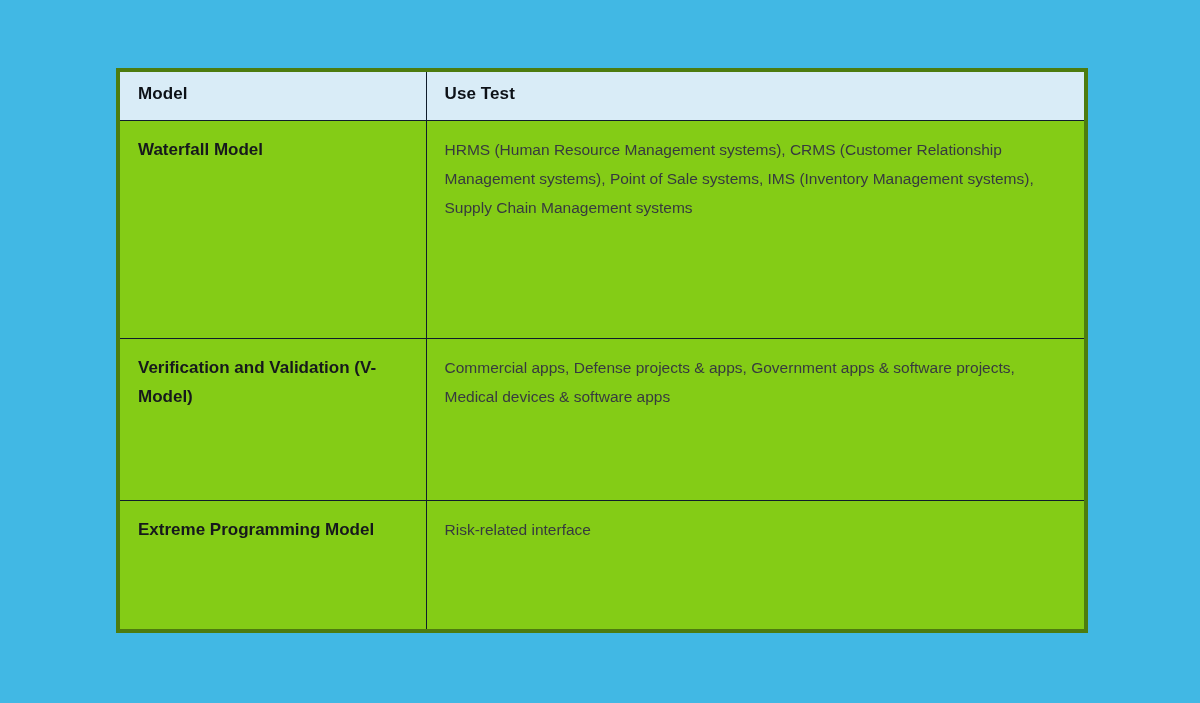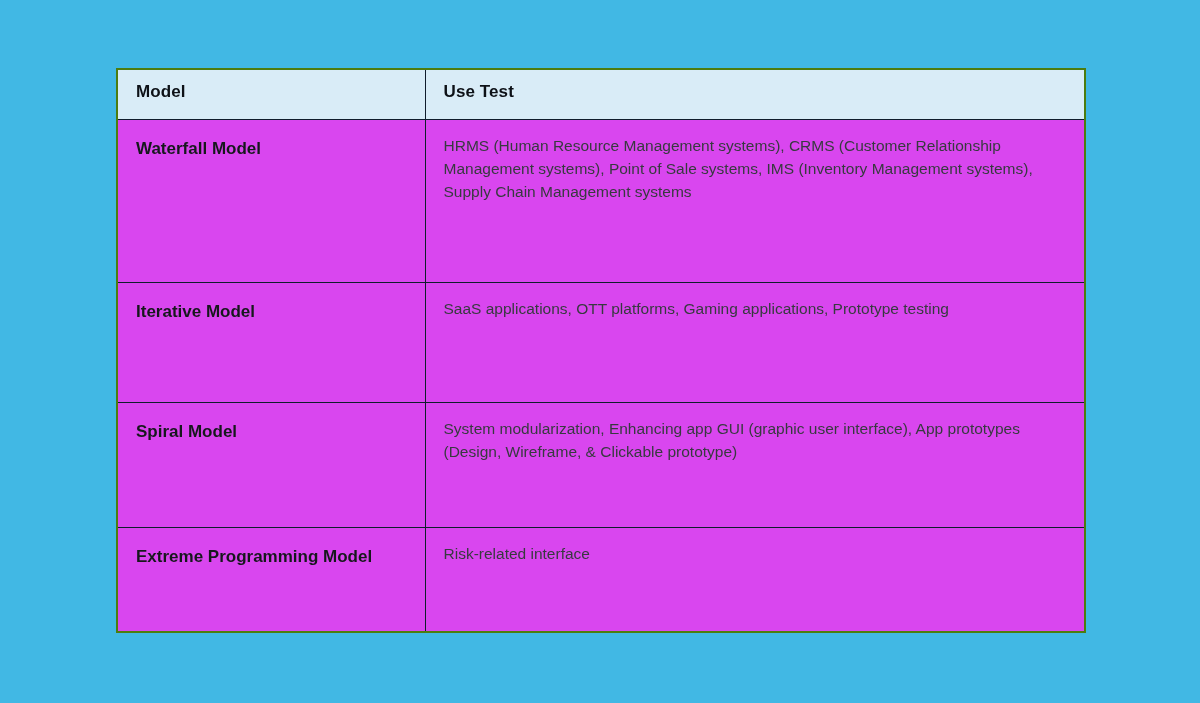--- a/index.html
+++ b/index.html
@@ -16,22 +16,22 @@
     left: 116px;
     top: 68px;
     width: 968px;
     height: 565px;
   }
   table.models {
     width: 100%;
     height: 100%;
     border-collapse: collapse;
     table-layout: fixed;
-    background: #d946ef;
-    border: 2px solid #4d7c0f;
+    background: #84cc16;
+    border: 4px solid #4d7c0f;
   }
   table.models col.c-model   { width: 308px; }
   table.models col.c-usecase { width: 660px; }
 
   table.models th, table.models td {
     border: 1px solid #101d2c;
     vertical-align: top;
     text-align: left;
     padding: 12px 20px 12px 18px;
   }
@@ -49,21 +49,21 @@
     font-weight: bold;
     color: #16181c;
     line-height: 29px;
     padding-top: 14px;
     margin-top: 7px;
   }
   tbody td.usecase-cell {
     font-size: 15.5px;
     font-weight: 400;
     color: #373a3f;
-    line-height: 23px;
+    line-height: 29px;
     padding-top: 14px;
   }
   tr.row-0 { height: 107px; }
   tr.row-1 { height: 82px; }
   tr.row-2 { height: 78px; }
   tr.row-3 { height: 82px; }
   tr.row-4 { height: 82px; }
   tr.row-5 { height: 68px; }
 </style>
 </head>
@@ -79,27 +79,23 @@
       <tr>
         <th>Model</th>
         <th>Use Test</th>
       </tr>
     </thead>
     <tbody>
       <tr class="row-0">
         <td class="model-cell">Waterfall Model</td>
         <td class="usecase-cell">HRMS (Human Resource Management systems), CRMS (Customer Relationship Management systems), Point of Sale systems, IMS (Inventory Management systems), Supply Chain Management systems</td>
       </tr>
-      <tr class="row-2">
-        <td class="model-cell">Iterative Model</td>
-        <td class="usecase-cell">SaaS applications, OTT platforms, Gaming applications, Prototype testing</td>
-      </tr>
-      <tr class="row-4">
-        <td class="model-cell">Spiral Model</td>
-        <td class="usecase-cell">System modularization, Enhancing app GUI (graphic user interface), App prototypes (Design, Wireframe, &amp; Clickable prototype)</td>
+      <tr class="row-3">
+        <td class="model-cell">Verification and Validation (V-Model)</td>
+        <td class="usecase-cell">Commercial apps, Defense projects &amp; apps, Government apps &amp; software projects, Medical devices &amp; software apps</td>
       </tr>
       <tr class="row-5">
         <td class="model-cell">Extreme Programming Model</td>
         <td class="usecase-cell">Risk-related interface</td>
       </tr>
     </tbody>
   </table>
 </div>
 
 </body></html>

